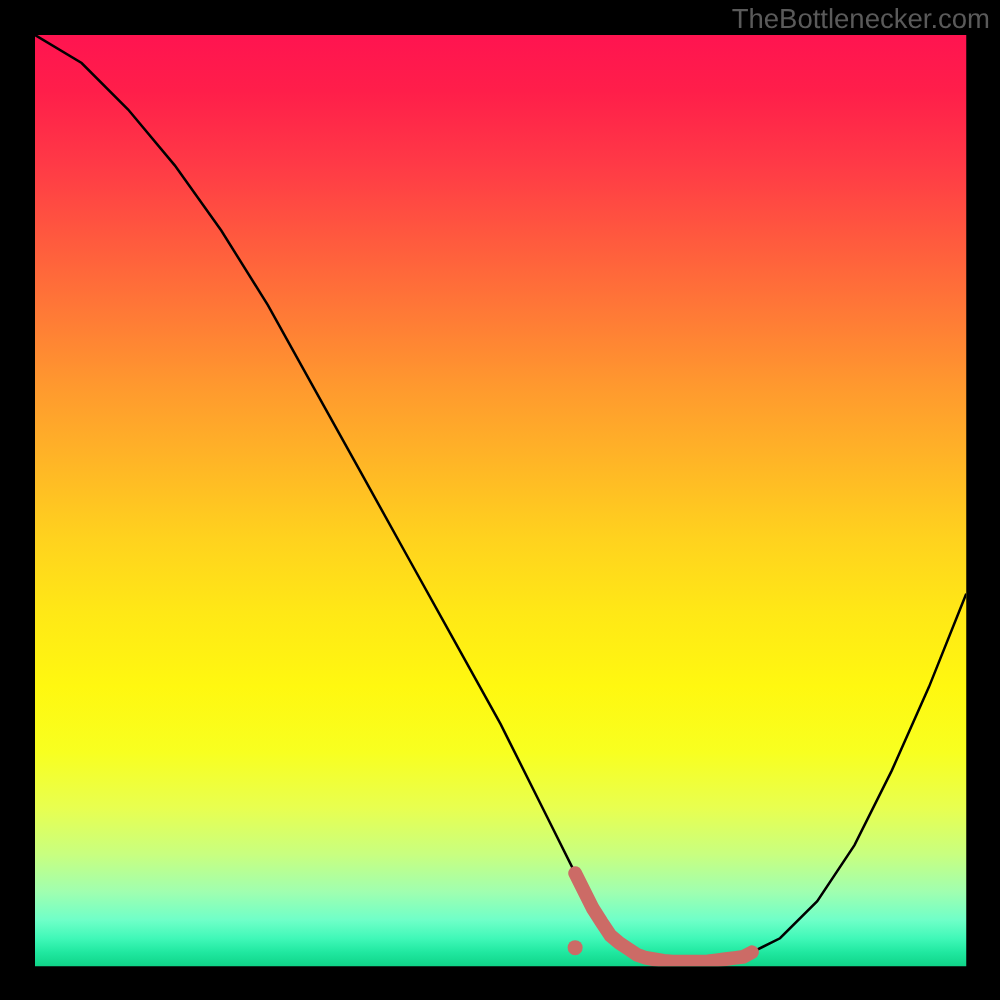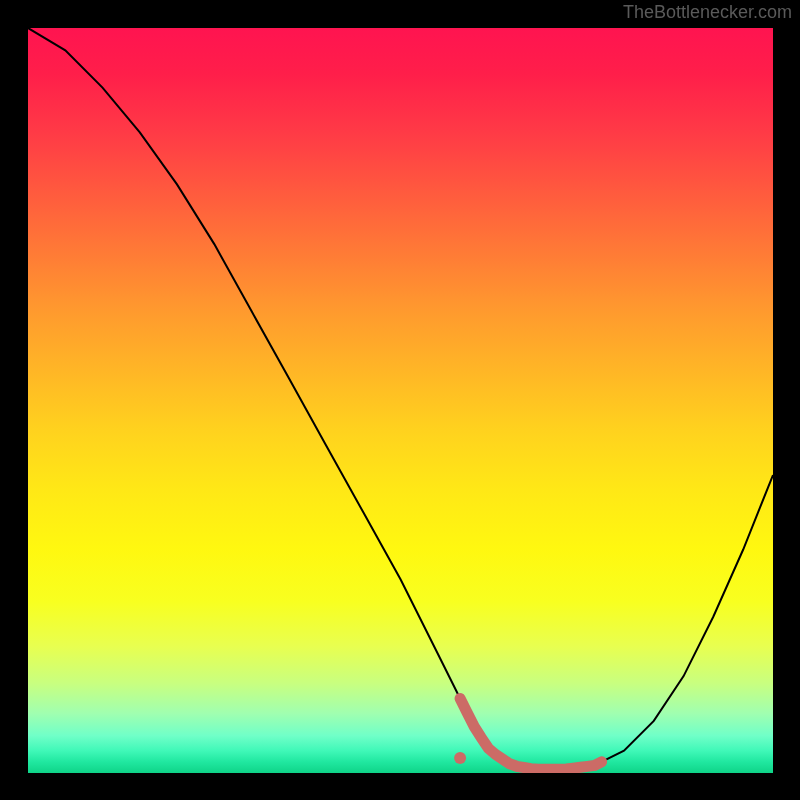--- a/index.html
+++ b/index.html
@@ -9,21 +9,21 @@
     background: #000;
     position: relative;
     font-family: Arial, sans-serif;
     overflow: hidden;
   }
   .watermark {
     position: absolute;
     top: 2px;
     right: 8px;
     color: #5a5a5a;
-    font-size: 18px;
+    font-size: 22px;
     font-weight: normal;
     z-index: 10;
   }
   .plot-area {
     position: absolute;
     left: 28px;
     top: 28px;
     width: 745px;
     height: 745px;
   }

